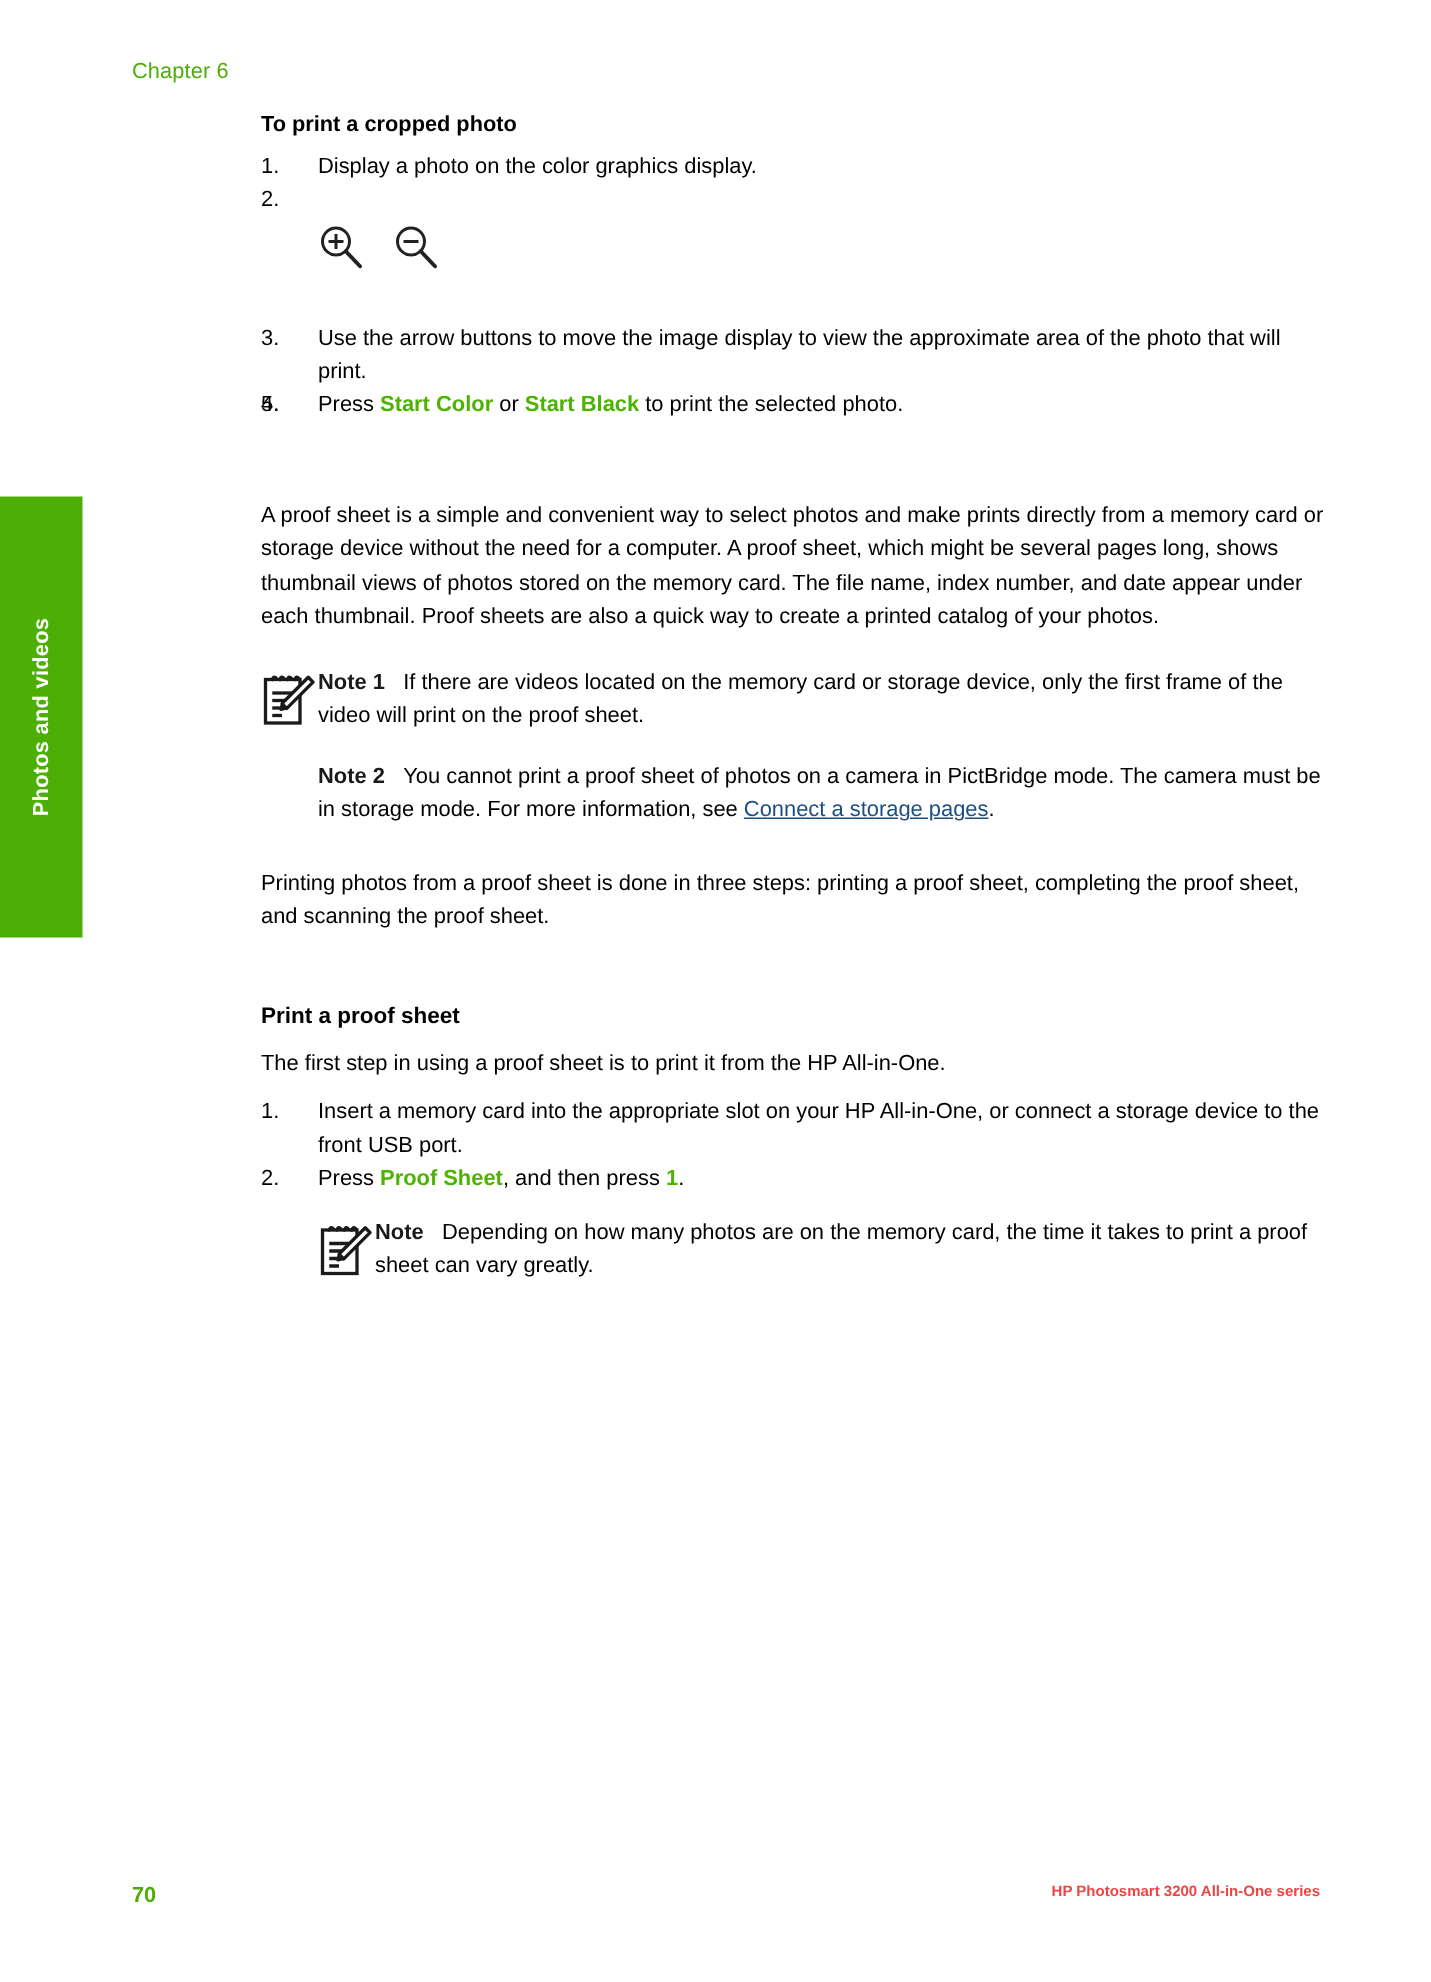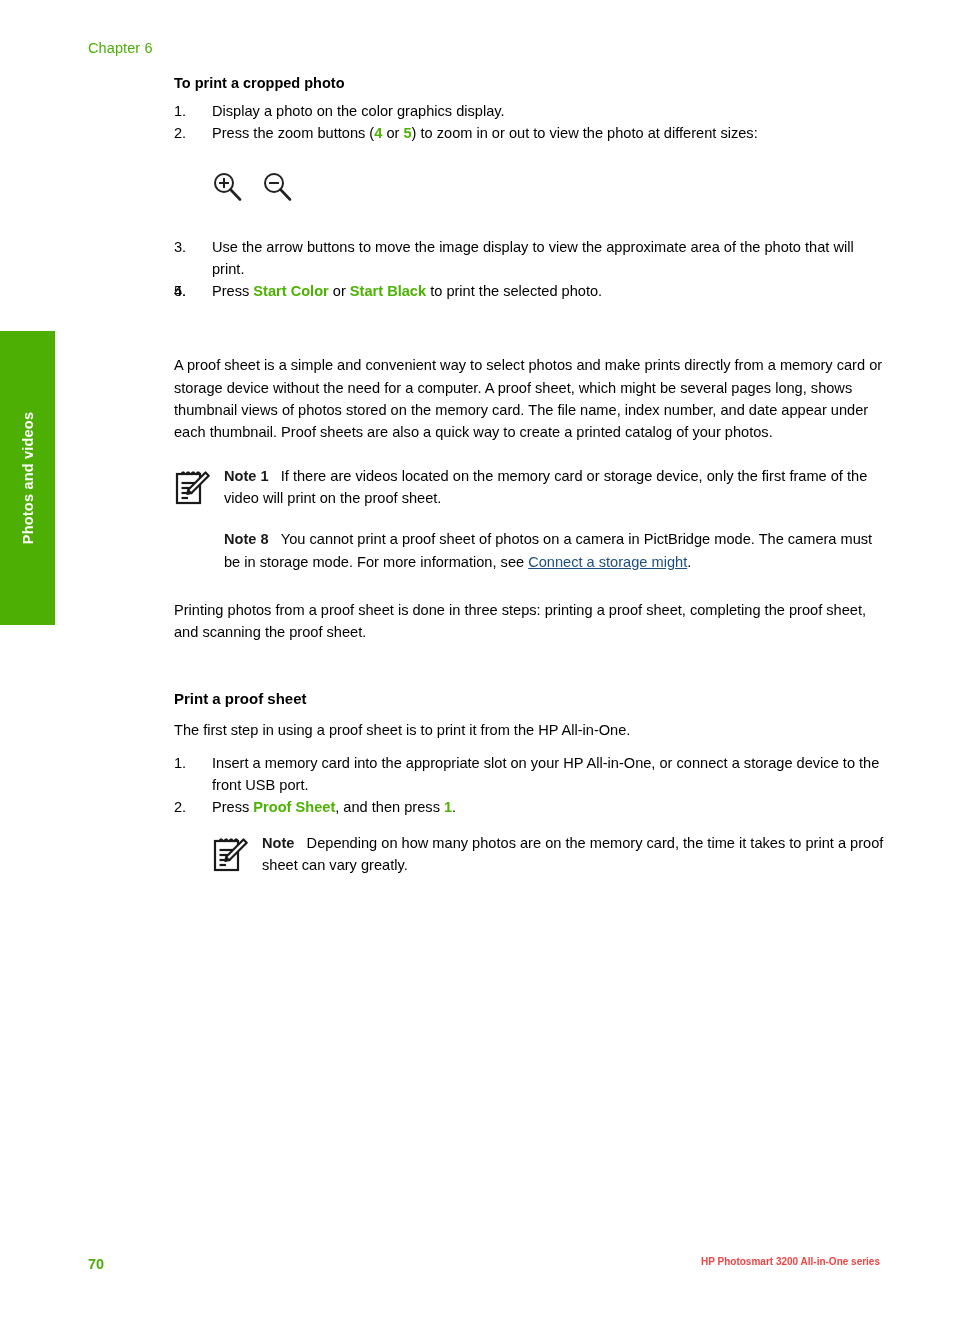--- a/index.html
+++ b/index.html
@@ -150,21 +150,21 @@
     display: flex;
     gap: 16px;
     align-items: center;
   }
 
   
   .note-block {
     position: relative;
     display: flex;
     align-items: flex-start;
-    gap: 14px;
+    gap: 2px;
   }
   .note-icon {
     flex: 0 0 auto;
     width: 36px;
     height: 40px;
     margin-top: 2px;
   }
   .note-body {
     flex: 1 1 auto;
   }
@@ -203,21 +203,20 @@
 
       <ol class="steps">
 
         <li>
           <span class="num">1.</span>
           <span class="txt">Display a photo on the color graphics display.</span>
         </li>
 
         <li>
           <span class="num">2.</span>
-          <span class="txt"><span>Press the zoom buttons (</span><span class="green">4</span><span> or </span><span class="green">5</span><span>) to zoom in or out to view the photo at different sizes:</span></span>
         </li>
       </ol>
 
       <div class="zoom-icons">
         <span>
           <svg width="34" height="34" viewBox="0 0 34 34" aria-hidden="true">
             <circle cx="14" cy="13" r="9" fill="none" stroke="#222" stroke-width="2"></circle>
             <line x1="14" y1="8" x2="14" y2="18" stroke="#222" stroke-width="2"></line>
             <line x1="9" y1="13" x2="19" y2="13" stroke="#222" stroke-width="2"></line>
             <line x1="20.5" y1="19.5" x2="30" y2="29.5" stroke="#222" stroke-width="2.6" stroke-linecap="round"></line>
@@ -273,21 +272,21 @@
             <path d="M22 8 q1.5 -5 4 -1" fill="none" stroke="#1a1a1a" stroke-width="1.8"></path>
             <path d="M31.5 5.5 l3.2 3.2 -17 17 -4.4 1.2 1.2 -4.4 z" fill="#fff" stroke="#1a1a1a" stroke-width="2.2" stroke-linejoin="round"></path>
             <path d="M13.5 22.5 l4.4 4.4" fill="none" stroke="#1a1a1a" stroke-width="2"></path>
           </svg>
         </span>
         <div class="note-body">
           <p class="txt"><span class="note-label">Note 1</span><span>&nbsp;&nbsp;&nbsp;</span><span>If there are videos located on the memory card or storage device, only the first frame of the video will print on the proof sheet.</span></p>
 
           <div class="note-gap"></div>
 
-          <p class="txt"><span class="note-label">Note 8</span><span>&nbsp;&nbsp;&nbsp;</span><span>You cannot print a proof sheet of photos on a camera in PictBridge mode. The camera must be in storage mode. For more information, see </span><a class="link" href="#">Connect a storage might</a><span>.</span></p>
+          <p class="txt"><span class="note-label">Note 2</span><span>&nbsp;&nbsp;&nbsp;</span><span>You cannot print a proof sheet of photos on a camera in PictBridge mode. The camera must be in storage mode. For more information, see </span><a class="link" href="#">Connect a storage pages</a><span>.</span></p>
         </div>
       </div>
 
       <div class="spacer-26"></div>
 
       <p>Printing photos from a proof sheet is done in three steps: printing a proof sheet, completing the proof sheet, and scanning the proof sheet.</p>
     </div>
 
     <div class="spacer-46"></div>
 

